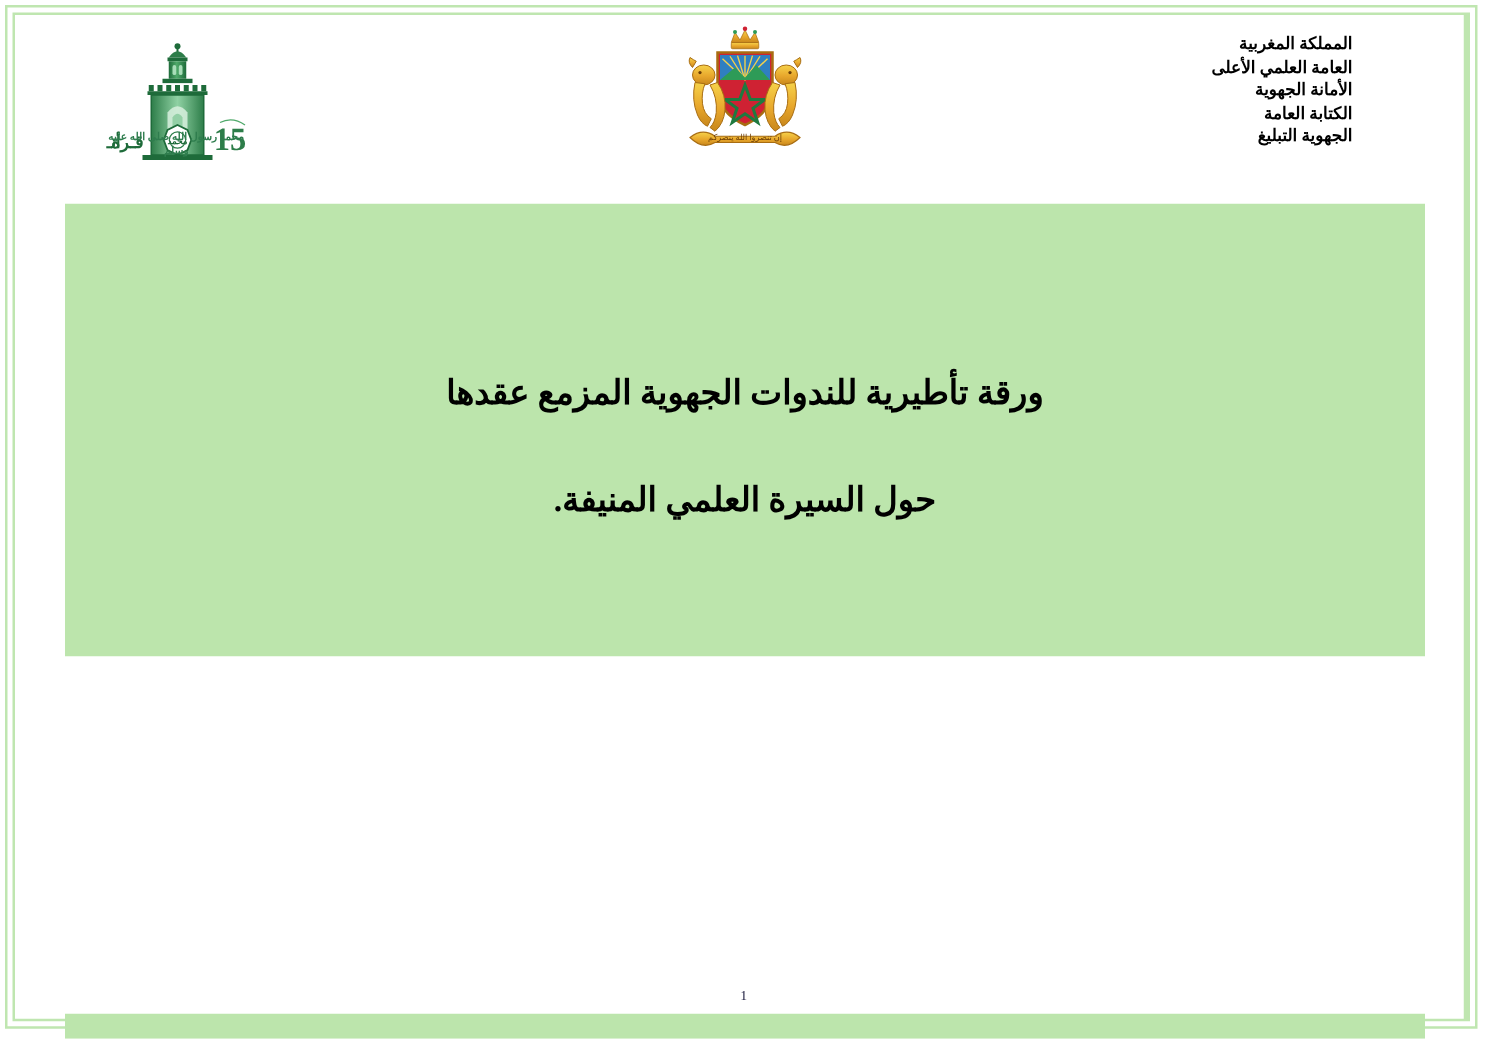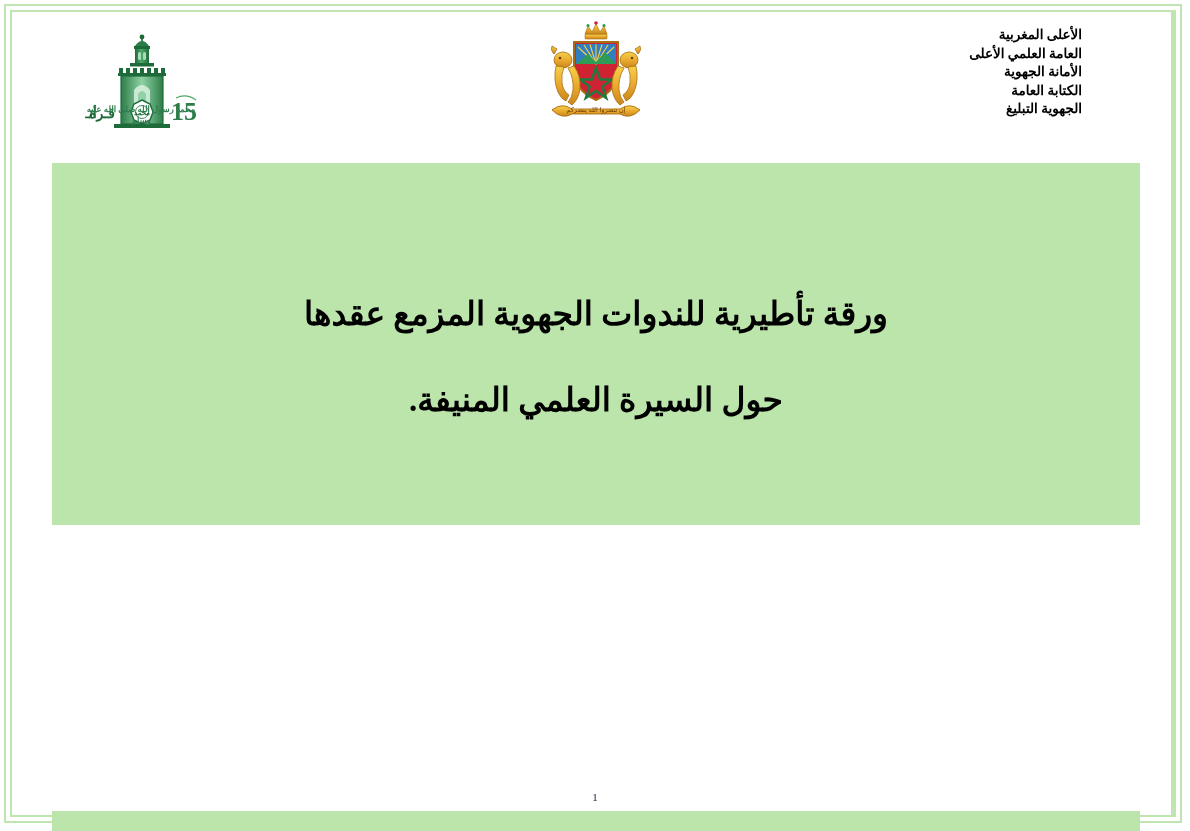--- a/index.html
+++ b/index.html
@@ -114,21 +114,21 @@
   .title-lines {
     position: absolute;
     left: 0;
     top: 108px;
     width: 1088px;
     text-align: center;
     direction: rtl;
   }
   .title-line {
     font-family: "Liberation Serif", "DejaVu Serif", serif;
-    font-size: 33px;
+    font-size: 27px;
     font-weight: bold;
     color: #000000;
     line-height: 86px;
     white-space: nowrap;
   }
 
   
   .page-number {
     position: absolute;
     left: 0;
@@ -270,21 +270,21 @@
       </g>
 
       <g transform="translate(63,90)">
         <path d="M-44 2 q10 -8 20 -1 l48 0 q10 -7 20 1 q-10 10 -20 4 l-48 0 q-10 6 -20 -4 Z" fill="url(#gold)" stroke="#a86d12" stroke-width="0.9"></path>
         <text x="0" y="4" font-family="Liberation Serif, serif" font-size="6.5" fill="#6b3d06" text-anchor="middle" direction="rtl">إن تنصروا الله ينصركم</text>
       </g>
     </svg>
   </div>
 
   <div class="ministry-block">
-    <div class="ministry-line">الأعلى المغربية</div>
+    <div class="ministry-line">المملكة المغربية</div>
     <div class="ministry-line">العامة العلمي الأعلى</div>
     <div class="ministry-line">الأمانة الجهوية</div>
     <div class="ministry-line">الكتابة العامة</div>
     <div class="ministry-line">الجهوية التبليغ</div>
   </div>
 </div>
 
 <div class="title-panel">
   <div class="title-lines">
     <div class="title-line">ورقة تأطيرية للندوات الجهوية المزمع عقدها</div>

